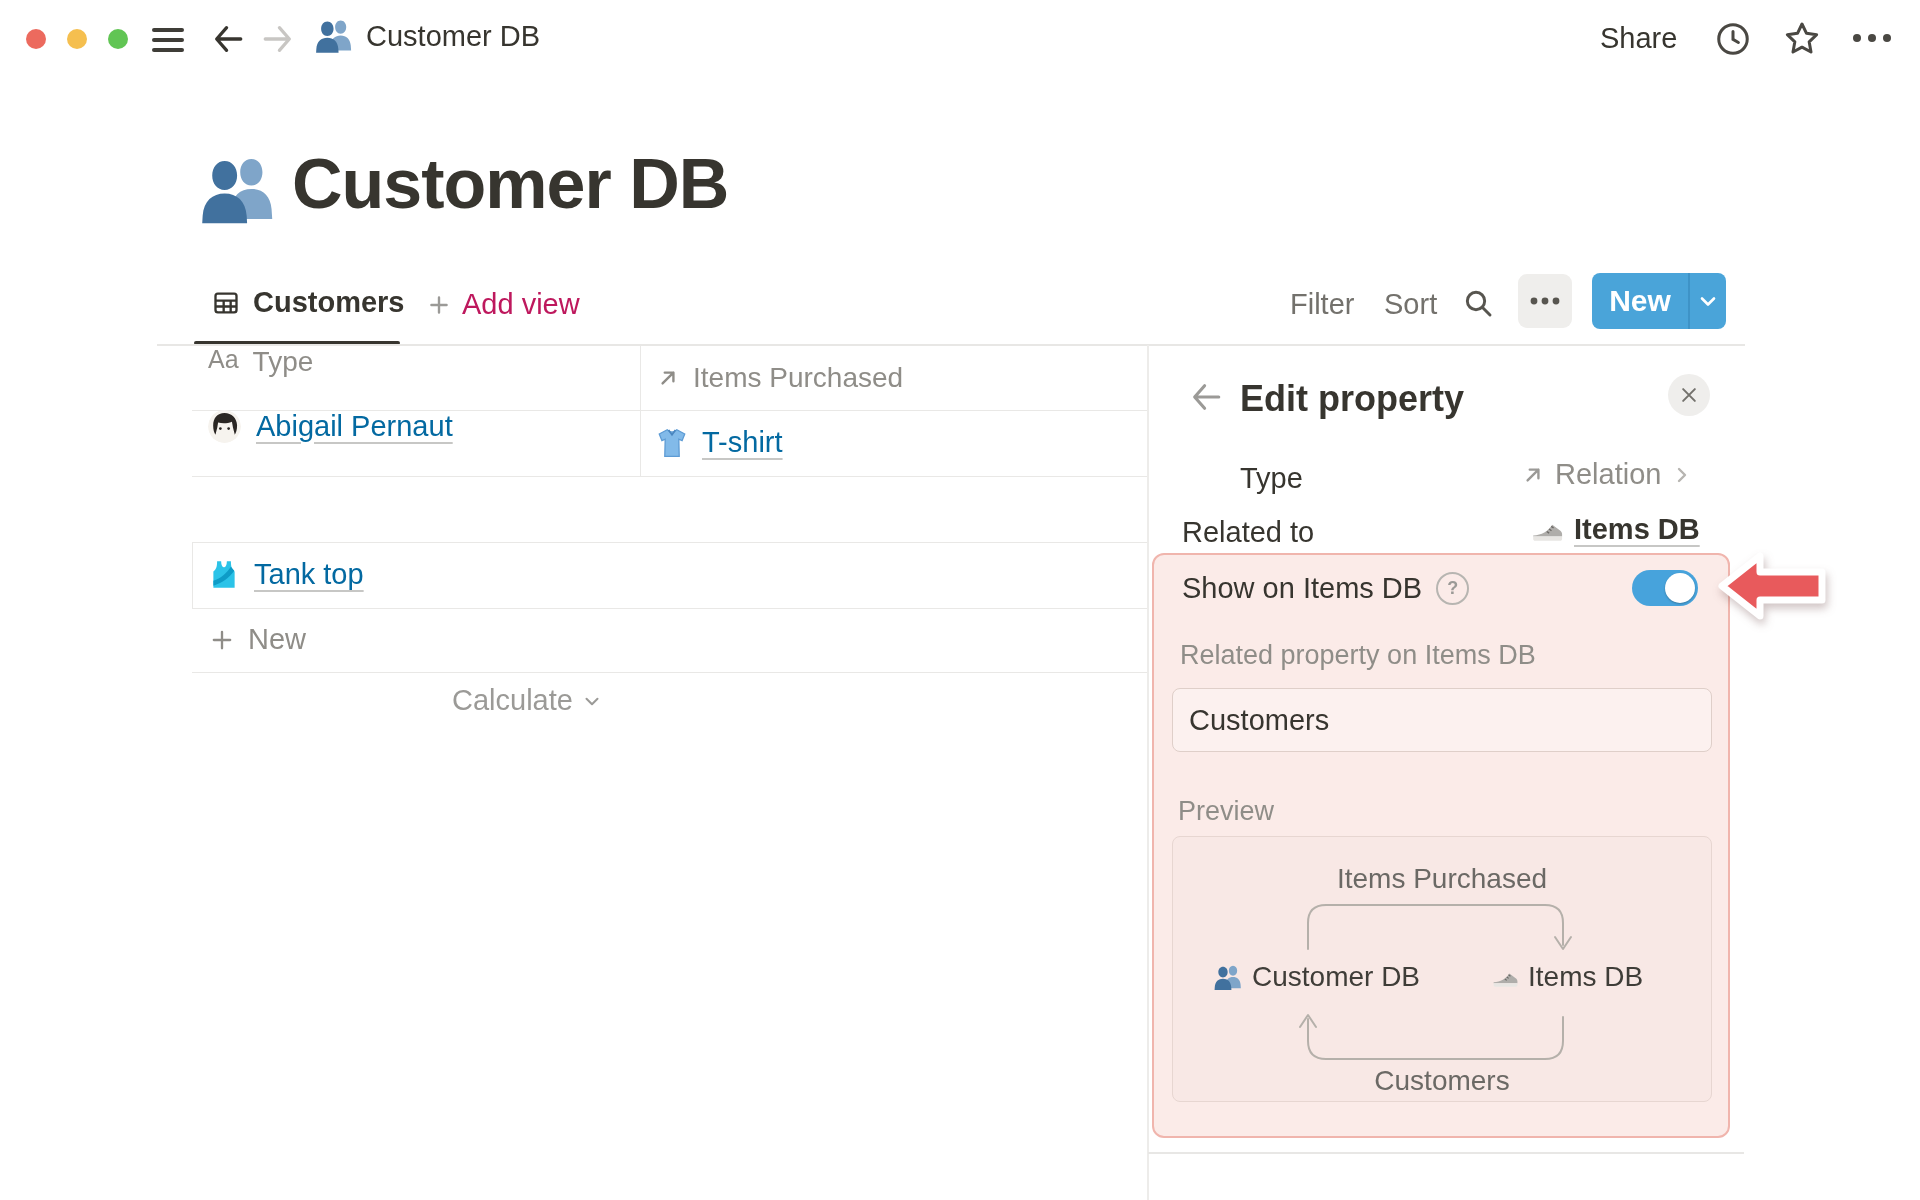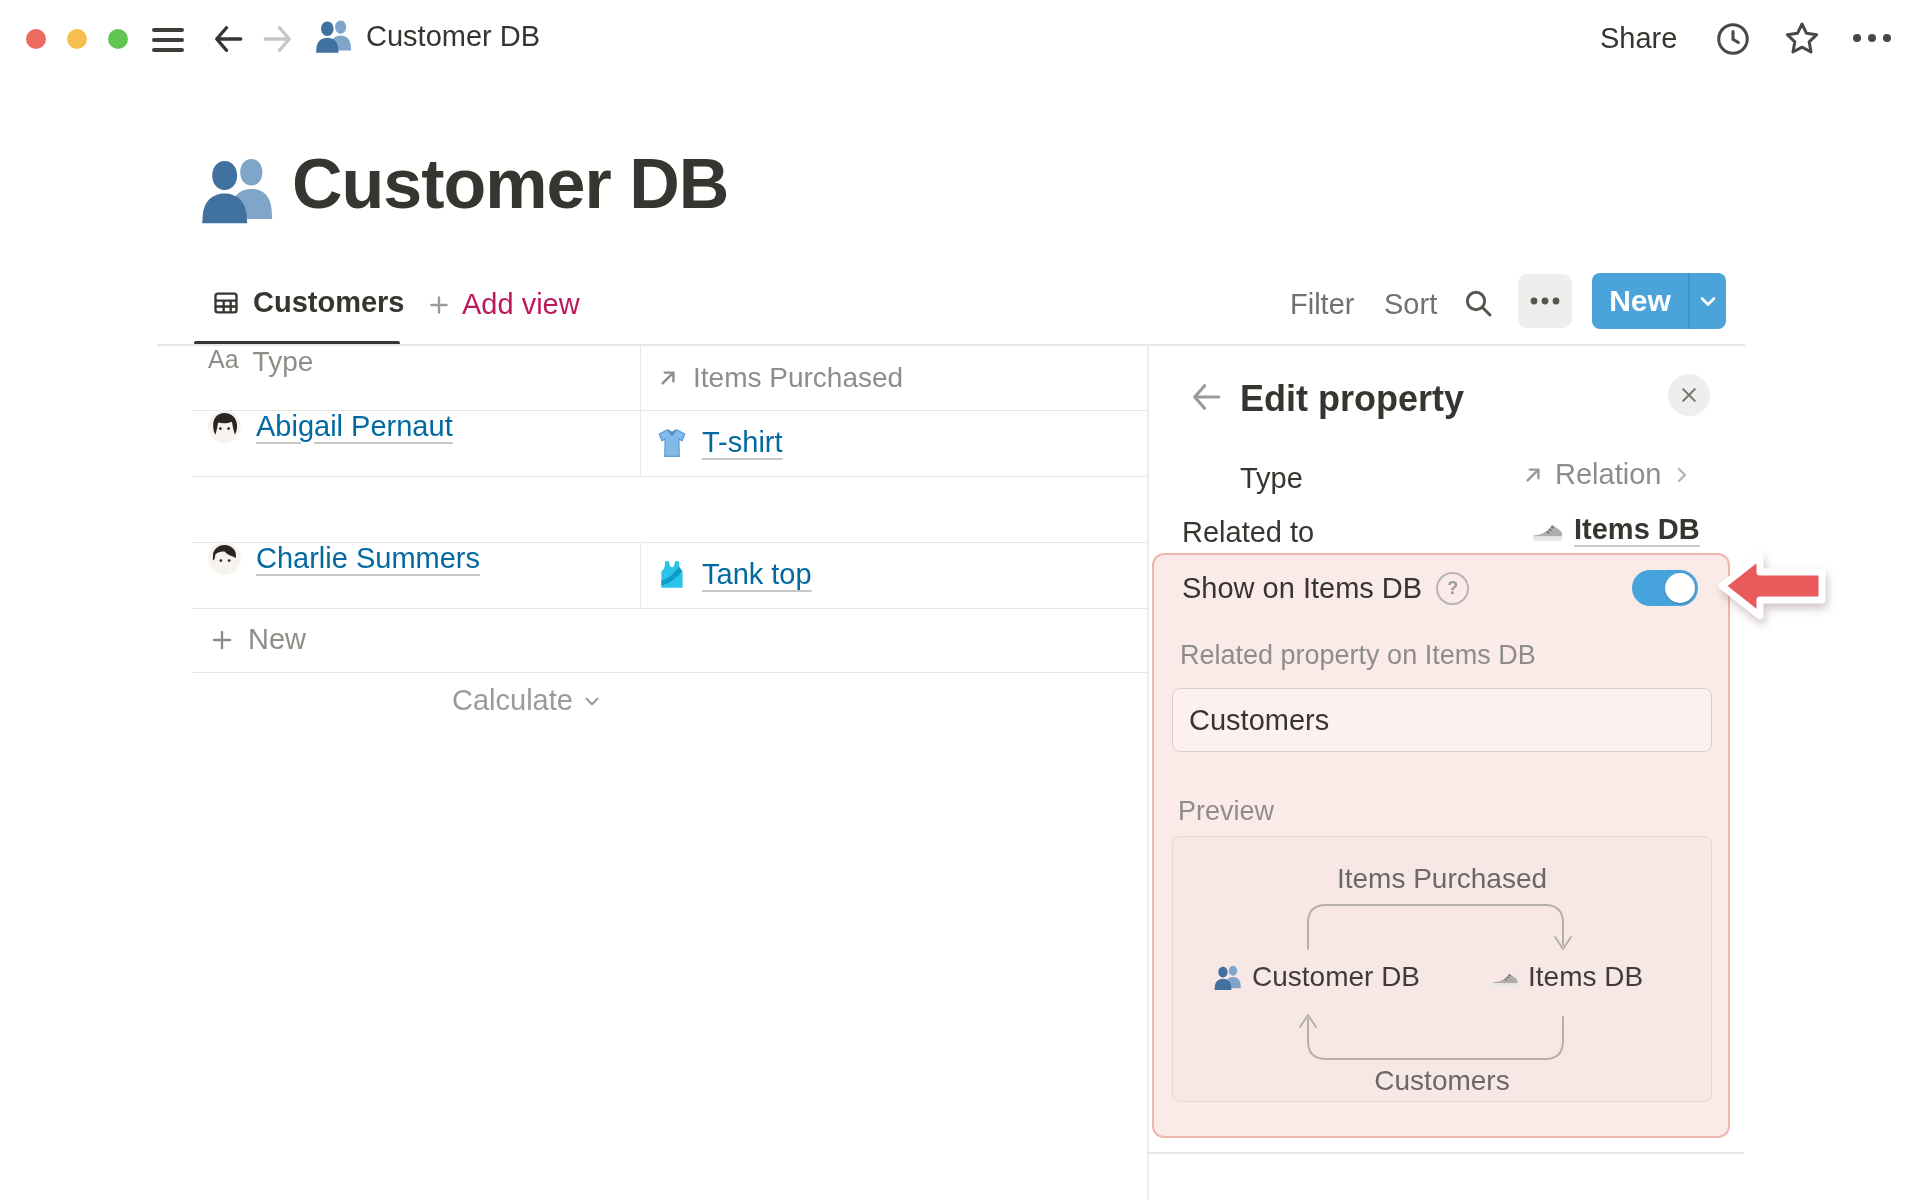--- a/index.html
+++ b/index.html
@@ -215,32 +215,20 @@
           </svg>
       </span>
       <span class="cell-text link">T-shirt</span>
     </div>
   </div>
 
   <div class="t-row" style="top:475.5px;height:66px;">
   </div>
 
   <div class="t-row" style="top:541.5px;height:66px;">
-    <div class="t-cell1" style="gap:15px;">
-      <span class="avatar">
-        <svg width="33" height="33" viewBox="0 0 32 32">
-            <circle cx="16" cy="16" r="16" fill="#F6F3EE"></circle>
-            <path d="M16 3C9 3 3.8 8.4 5 15.5c2-5 6-6.3 11-6.3 2.2 3 7 4.3 11 6.3C28.2 8.4 23 3 16 3z" fill="#2A2623"></path>
-            <path d="M7 12c-2 1-3 4-2 6 1.5-1.5 2-3 2-6z" fill="#2A2623"></path>
-            <circle cx="12.5" cy="18" r="1.3" fill="#2A2623"></circle>
-            <circle cx="20.5" cy="18" r="1.3" fill="#2A2623"></circle>
-          </svg>
-      </span>
-      <span class="cell-text link">Charlie Summers</span>
-    </div>
     <div class="t-cell2" style="gap:13px;">
       <span>
         <svg width="34" height="34" viewBox="0 0 32 32">
             <path d="M9.5 3c0 5.8-1.2 7.8-3.5 9.8V28h20V12.8C23.7 10.8 22.5 8.8 22.5 3h-3.8c0 3.8-1.3 5.8-2.7 5.8S13.3 6.8 13.3 3z" fill="#2BC3E8"></path>
             <path d="M6 21.5c7-2.3 12.6-7.6 16.5-13.3l3.2 3.8C20.8 18.6 14 23.8 6 26z" fill="#0E9CC7"></path>
           </svg>
       </span>
       <span class="cell-text link">Tank top</span>
     </div>
   </div>

